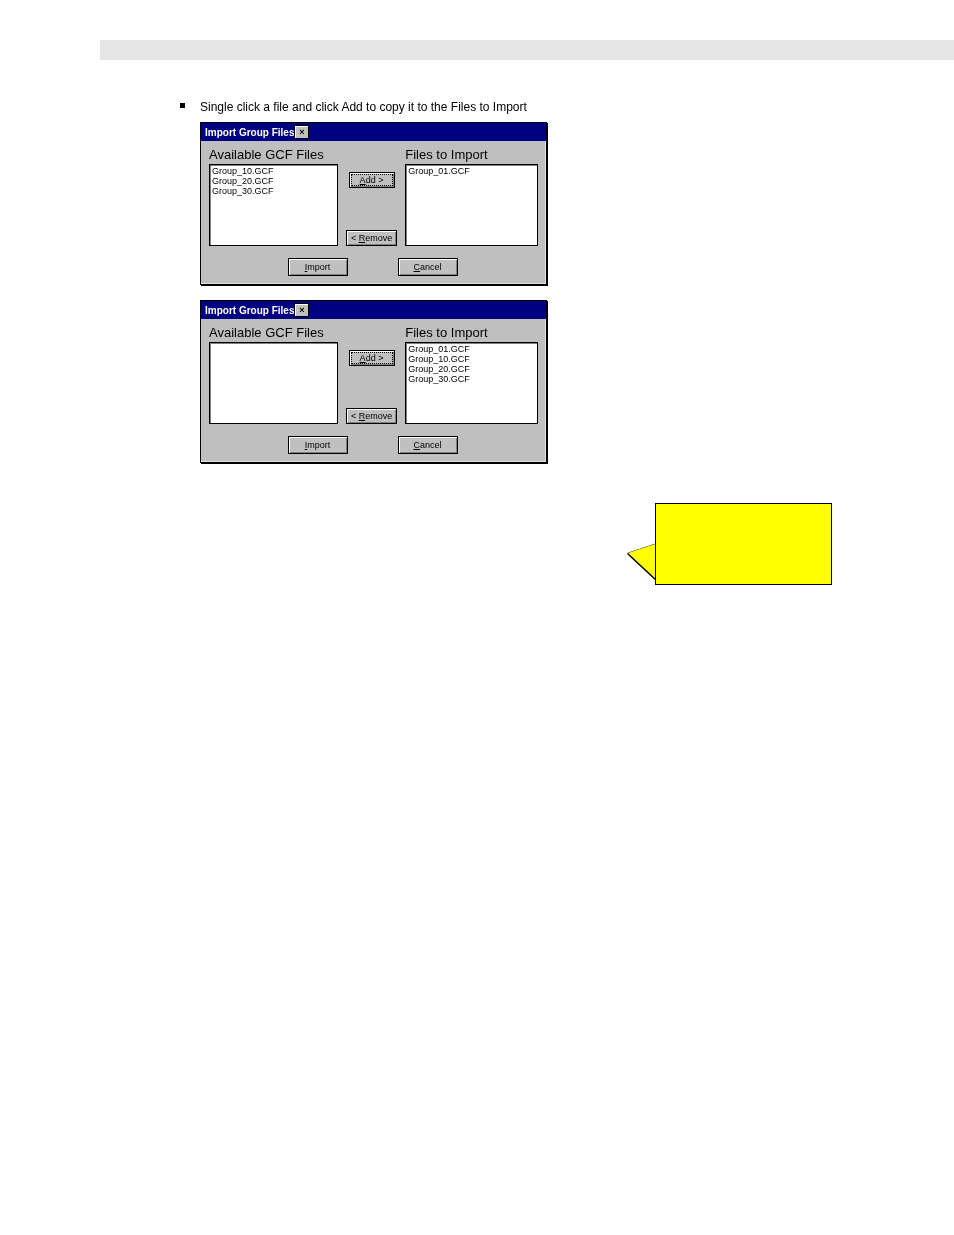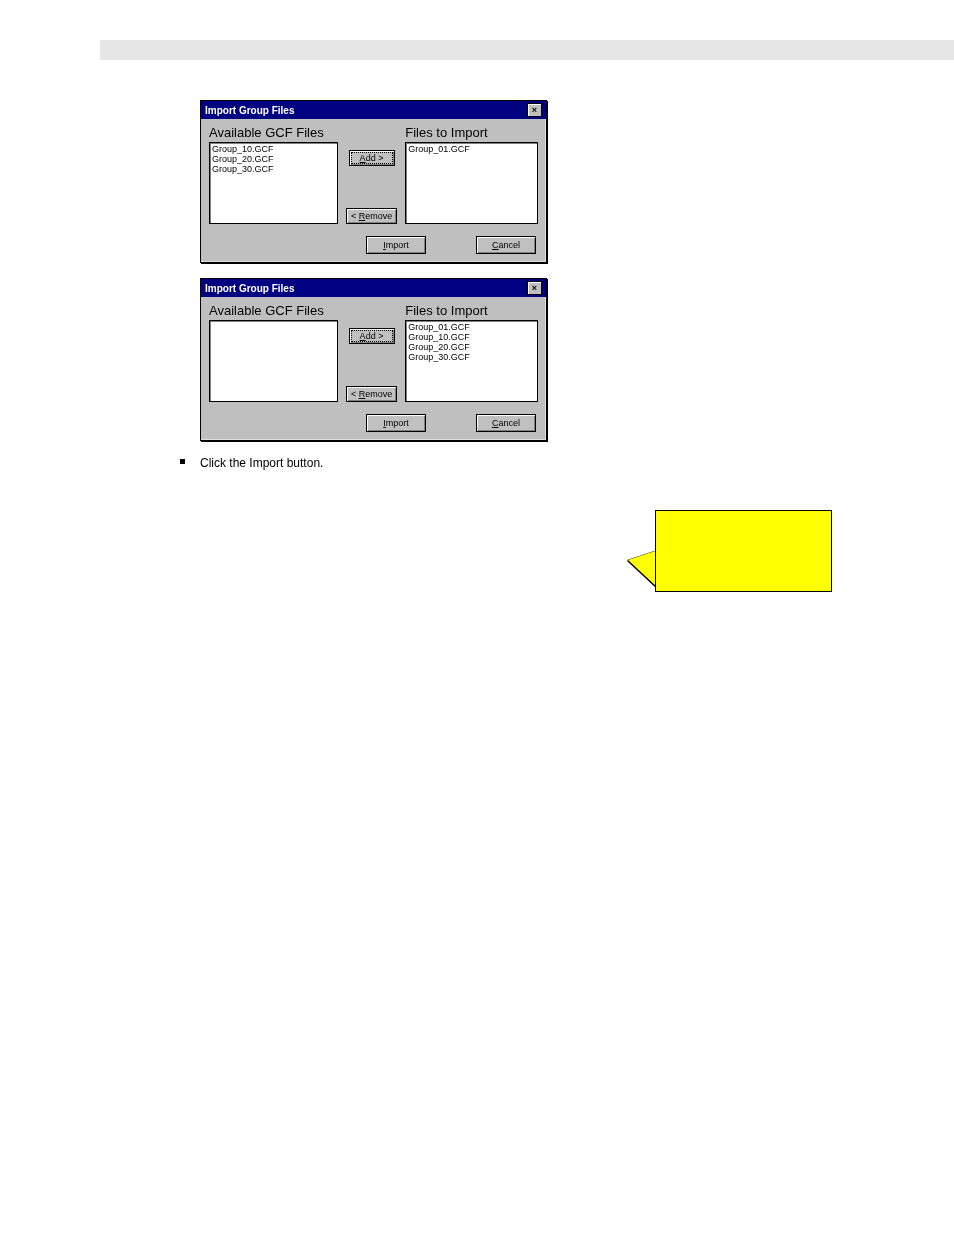--- a/index.html
+++ b/index.html
@@ -43,21 +43,20 @@
     margin-bottom: 15px;
     box-shadow: 1px 1px 0 #000, -1px -1px 0 #dfdfdf inset;
   }
   .titlebar {
     background: #000080;
     color: #fff;
     font-weight: bold;
     font-size: 10px;
     padding: 2px 4px;
     display: flex;
-    justify-content: space-between;
     align-items: center;
   }
   .titlebar .close {
     background: #c0c0c0;
     color: #000;
     width: 13px;
     height: 12px;
     font-size: 9px;
     text-align: center;
     line-height: 12px;
@@ -103,21 +102,21 @@
     min-width: 46px;
     text-align: center;
     font-family: Arial, sans-serif;
   }
   .btn.dotted {
     outline: 1px dotted #000;
     outline-offset: -3px;
   }
   .dialog-footer {
     display: flex;
-    justify-content: flex-end;
+    justify-content: center;
     gap: 50px;
     padding: 4px 10px 8px 8px;
   }
   .btn-lg {
     min-width: 60px;
     padding: 3px 6px;
   }
   .u { text-decoration: underline; }
   .callout-wrap {
     position: relative;
@@ -145,20 +144,24 @@
     filter: drop-shadow(-1px 0 0 #000) drop-shadow(0 1px 0 #000);
   }
 </style>
 </head>
 <body>
 
 <div class="header-bar"></div>
 
 <div class="content">
 
+  <div class="bullet-row">
+    <span class="bullet"></span>
+    <span>Single click a file and click Add to copy it to the Files to Import</span>
+  </div>
 
   <div class="dialog">
     <div class="titlebar">
       <span>Import Group Files</span>
       <span class="close">×</span>
     </div>
     <div class="dialog-body">
       <div class="col left">
         <span class="small-label">Available GCF Files</span>
         <div class="listbox">
@@ -208,23 +211,19 @@
           <div>Group_30.GCF</div>
         </div>
       </div>
     </div>
     <div class="dialog-footer">
       <button class="btn btn-lg"><span class="u">I</span>mport</button>
       <button class="btn btn-lg"><span class="u">C</span>ancel</button>
     </div>
   </div>
 
-  <div class="bullet-row">
-    <span class="bullet"></span>
-    <span>Click the Import button.</span>
-  </div>
 
   <div class="callout-wrap">
     <div class="callout-tail"></div>
     <div class="callout"></div>
   </div>
 
 </div>
 
 </body></html>

